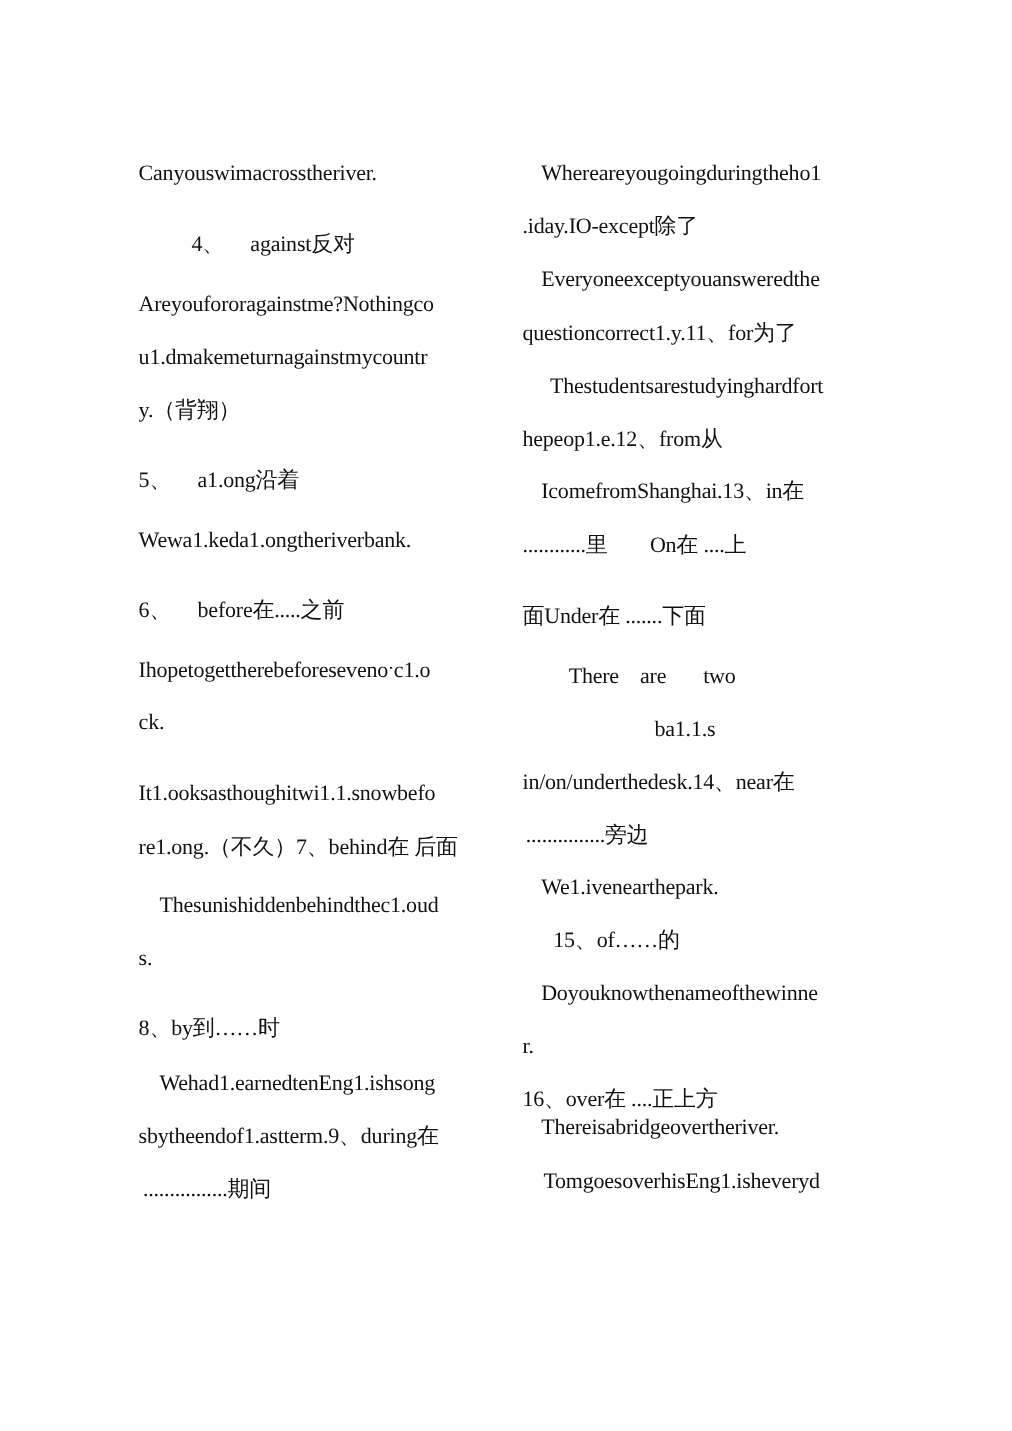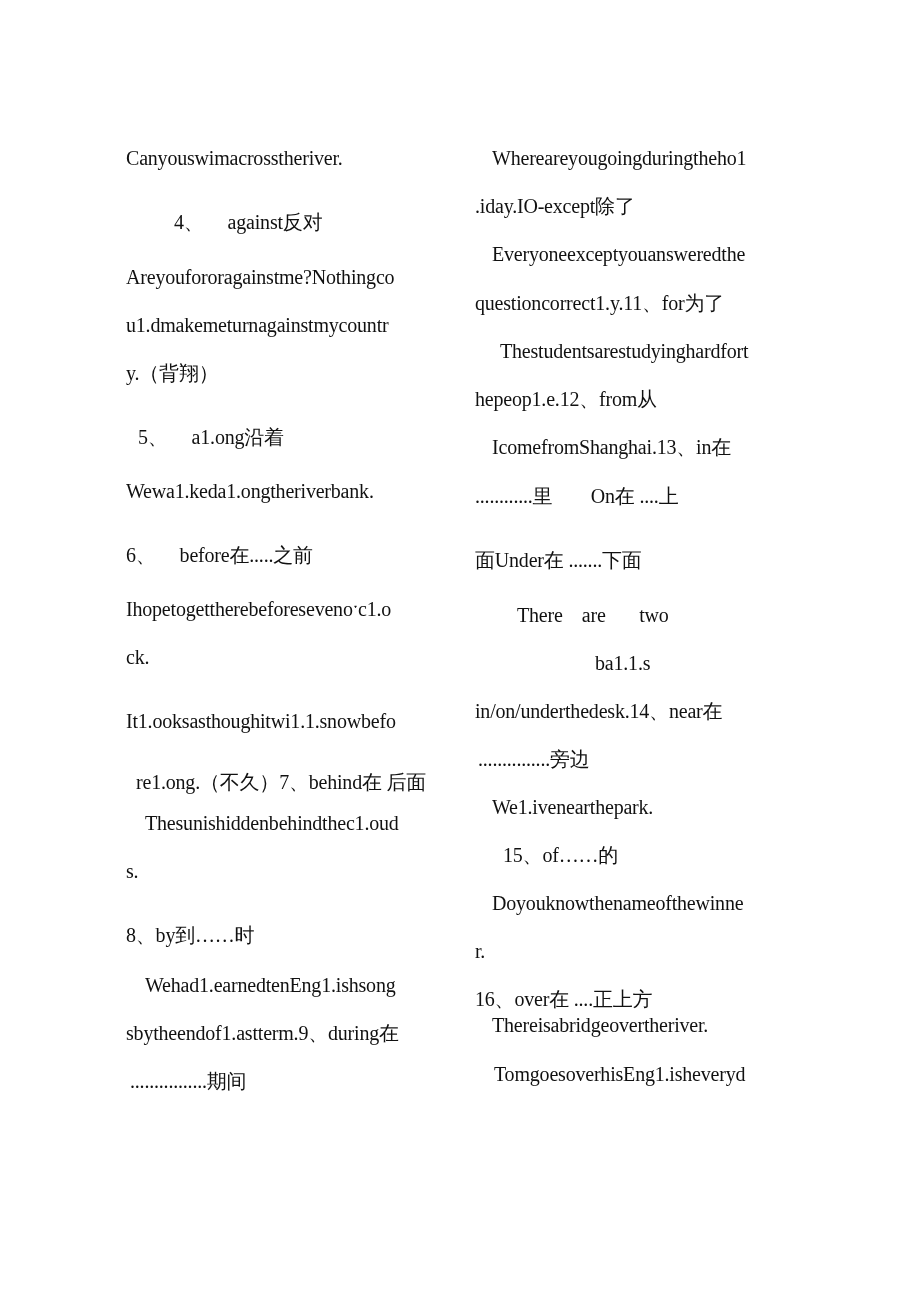--- a/index.html
+++ b/index.html
@@ -34,27 +34,27 @@
 </head>
 <body>
 
 <div class="page">
   <div id="left-col">
       <div class="line" style="left: 126px; top: 146px;">Canyouswimacrosstheriver.</div>
       <div class="line" style="left: 126px; top: 210px; margin-left: 48px;">4、     against反对</div>
       <div class="line" style="left: 126px; top: 265px;">Areyoufororagainstme?Nothingco</div>
       <div class="line" style="left: 126px; top: 313px;">u1.dmakemeturnagainstmycountr</div>
       <div class="line" style="left: 126px; top: 361px;">y.（背翔）</div>
-      <div class="line" style="left: 126px; top: 425px; margin-left: 12px;">5、     a1.ong沿着</div>
+      <div class="line" style="left: 126px; top: 425px;">5、     a1.ong沿着</div>
       <div class="line" style="left: 126px; top: 479px;">Wewa1.keda1.ongtheriverbank.</div>
       <div class="line" style="left: 126px; top: 543px;">6、     before在.....之前</div>
       <div class="line" style="left: 126px; top: 597px;">Ihopetogettherebeforesevenoˑc1.o</div>
       <div class="line" style="left: 126px; top: 645px;">ck.</div>
       <div class="line" style="left: 126px; top: 709px;">It1.ooksasthoughitwi1.1.snowbefo</div>
-      <div class="line" style="left: 136px; top: 758px; margin-top: 12px;">re1.ong.（不久）7、behind在 后面</div>
+      <div class="line" style="left: 126px; top: 758px;">re1.ong.（不久）7、behind在 后面</div>
       <div class="line" style="left: 145px; top: 811px;">Thesunishiddenbehindthec1.oud</div>
       <div class="line" style="left: 126px; top: 859px;">s.</div>
       <div class="line" style="left: 126px; top: 923px;">8、by到……时</div>
       <div class="line" style="left: 145px; top: 973px;">Wehad1.earnedtenEng1.ishsong</div>
       <div class="line" style="left: 126px; top: 1021px;">sbytheendof1.astterm.9、during在</div>
       <div class="line" style="left: 130px; top: 1069px;">................期间</div>
     </div>
   <div id="right-col">
       <div class="line" style="left: 492px; top: 146px;">Whereareyougoingduringtheho1</div>
       <div class="line" style="left: 475px; top: 194px;">.iday.IO-except除了</div>

